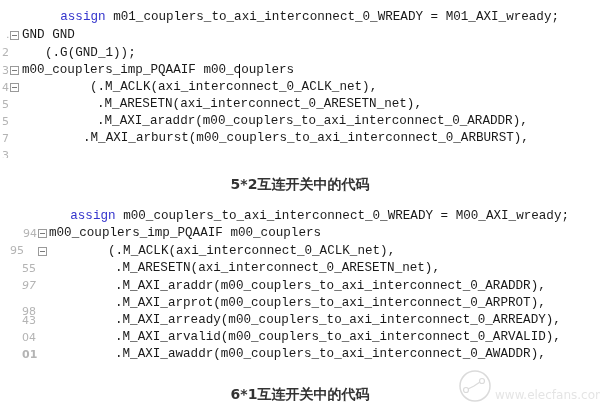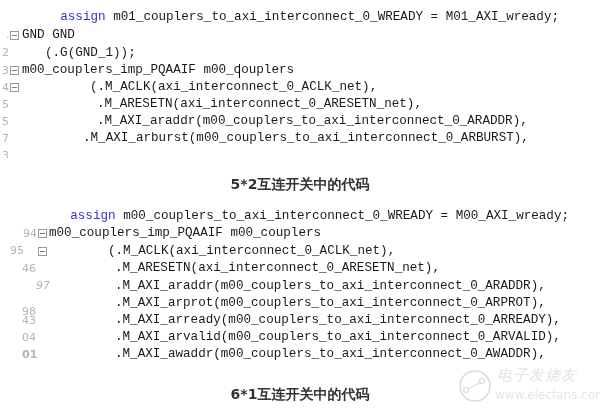--- a/index.html
+++ b/index.html
@@ -75,26 +75,26 @@
   <div class="code-line" style="top:8px;">
     <span class="ln" style="left:22px;text-align:center;">94</span>
     <span class="txt" style="left:40px;"><span>    </span><span class="kw">assign</span><span> m00_couplers_to_axi_interconnect_0_WREADY = M00_AXI_wready;</span></span>
   </div>
   <div class="code-line" style="top:25px;">
     <span class="ln" style="left:10px;">95</span>
     <span class="fold" style="left:38px;"></span>
     <span class="txt" style="left:49px;"><span>m00_couplers_imp_PQAAIF m00_couplers</span></span>
   </div>
   <div class="code-line" style="top:43px;">
-    <span class="ln" style="left:22px;">46</span>
+    <span class="ln" style="left:22px;">55</span>
     <span class="fold" style="left:38px;"></span>
     <span class="txt" style="left:108px;"><span>(.M_ACLK(axi_interconnect_0_ACLK_net),</span></span>
   </div>
   <div class="code-line" style="top:60px;">
-    <span class="ln" style="left:36px;font-style:italic;">97</span>
+    <span class="ln" style="left:22px;font-style:italic;">97</span>
     <span class="txt" style="left:115px;"><span>.M_ARESETN(axi_interconnect_0_ARESETN_net),</span></span>
   </div>
   <div class="code-line" style="top:78px;">
     <span class="ln" style="left:22px;margin-top:8px;">98</span>
     <span class="txt" style="left:115px;"><span>.M_AXI_araddr(m00_couplers_to_axi_interconnect_0_ARADDR),</span></span>
   </div>
   <div class="code-line" style="top:95px;">
     <span class="ln" style="left:22px;">43</span>
     <span class="txt" style="left:115px;"><span>.M_AXI_arprot(m00_couplers_to_axi_interconnect_0_ARPROT),</span></span>
   </div>
@@ -118,15 +118,14 @@
 
 <div class="caption" style="top:386px;">6*1互连开关中的代码</div>
 
 <div class="watermark">
   <svg width="36" height="36" viewBox="0 0 36 36" style="position:absolute; left:2px; top:4px;">
     <circle cx="18" cy="18" r="15" fill="none" stroke="#bdbdbd" stroke-width="1.5"></circle>
     <circle cx="9" cy="22" r="2.5" fill="none" stroke="#bdbdbd" stroke-width="1.2"></circle>
     <circle cx="25" cy="13" r="2.5" fill="none" stroke="#bdbdbd" stroke-width="1.2"></circle>
     <path d="M11 21 L17 18 L23 14" stroke="#bdbdbd" stroke-width="1.2" fill="none"></path>
   </svg>
-  <span class="wm-cn">电子发烧友</span>
   <span class="wm-url">www.elecfans.com</span>
 </div>
 
 </body></html>

